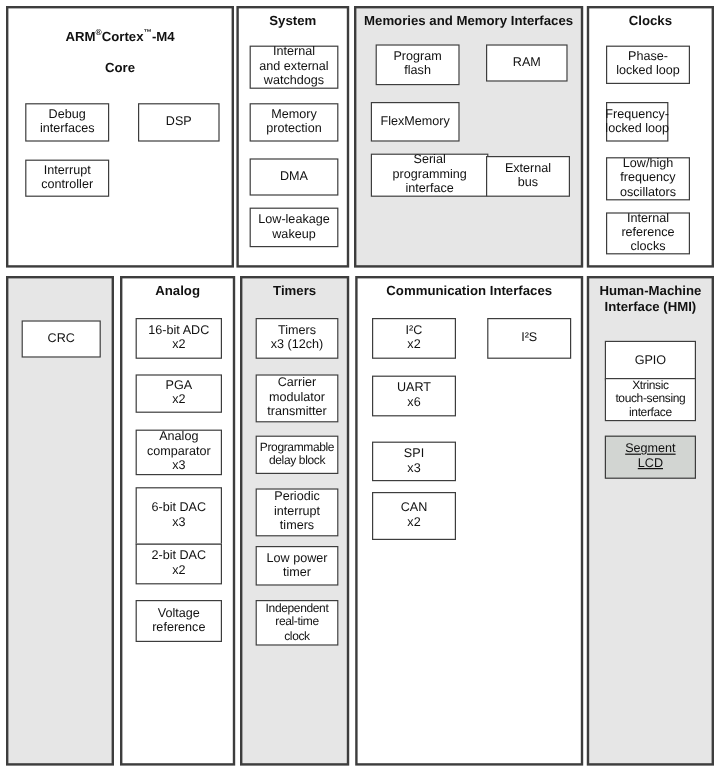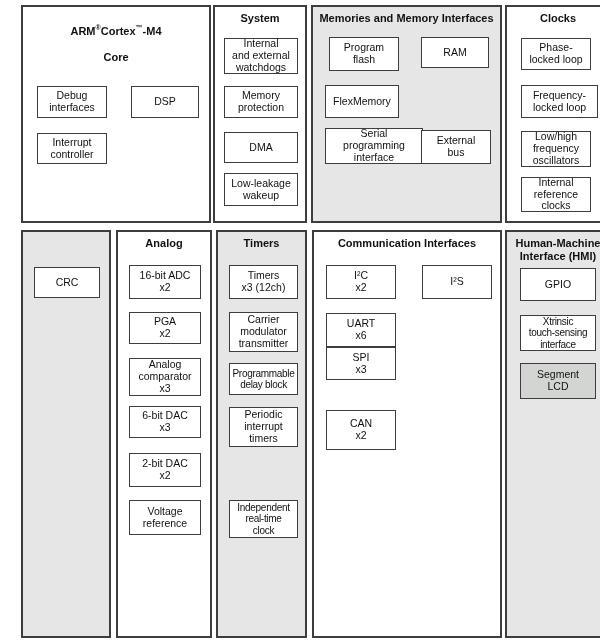--- a/index.html
+++ b/index.html
@@ -3,36 +3,36 @@
 <meta charset="utf-8">
 <style>
   html,body { margin:0; padding:0; background:#ffffff; }
   .page {
     position:relative; width:600px; height:642px; background:#ffffff;
     font-family:"Liberation Sans", sans-serif; color:var(--text);
     overflow:hidden;
   }
   .sec {
     position:absolute; box-sizing:border-box;
-    border:2px solid var(--border); background:#ffffff;margin-left:16px;
+    border:2px solid var(--border); background:#ffffff;
   }
   .sec.gray { background:var(--gray); }
   .sec-title {
     position:absolute; top:5px; left:0; right:0;
     text-align:center; font-weight:bold; font-size:11px; line-height:1.18;
     white-space:pre-line;
   }
   .blk {
     position:absolute; box-sizing:border-box;
     display:flex; align-items:center; justify-content:center;
     background:#ffffff; border:1px solid var(--border);
     font-size:10.5px; line-height:1.12; text-align:center;
     white-space:pre-line; padding:1px;
   }
-  .blk.shade { background:var(--shade); }
+  .blk.shade { background:var(--shade);text-decoration:underline; }
   .blk.tight { font-size:10px; letter-spacing:-0.3px; }
   .sup { font-size:7px; vertical-align:super; line-height:0; }
 </style>
 </head>
 <body>
 
 <div class="page">
 
   <div class="sec" style="left:5px;top:5px;width:190px;height:218px">
     <div class="sec-title">
@@ -68,21 +68,21 @@
 programming
 interface</div>
     <div class="blk" style="left:108px;top:123px;width:70px;height:34px">External
 bus</div>
   </div>
 
   <div class="sec" style="left:489px;top:5px;width:106px;height:218px">
     <div class="sec-title">Clocks</div>
     <div class="blk" style="left:14px;top:31px;width:70px;height:32px">Phase-
 locked loop</div>
-    <div class="blk" style="left:14px;top:78px;width:77px;height:33px">Frequency-
+    <div class="blk" style="left:14px;top:78px;width:52px;height:33px">Frequency-
 locked loop</div>
     <div class="blk" style="left:14px;top:124px;width:70px;height:36px">Low/high
 frequency
 oscillators</div>
     <div class="blk" style="left:14px;top:170px;width:70px;height:35px">Internal
 reference
 clocks</div>
   </div>
 
   <div class="sec gray" style="left:5px;top:230px;width:90px;height:408px">
@@ -91,62 +91,64 @@
 
   <div class="sec" style="left:100px;top:230px;width:96px;height:408px">
     <div class="sec-title">Analog</div>
     <div class="blk" style="left:11px;top:33px;width:72px;height:34px">16-bit ADC
 x2</div>
     <div class="blk" style="left:11px;top:80px;width:72px;height:32px">PGA
 x2</div>
     <div class="blk" style="left:11px;top:126px;width:72px;height:38px">Analog
 comparator
 x3</div>
-    <div class="blk" style="left:11px;top:174px;width:72px;height:32px">6-bit DAC
+    <div class="blk" style="left:11px;top:174px;width:72px;height:48px">6-bit DAC
 x3</div>
     <div class="blk" style="left:11px;top:221px;width:72px;height:34px">2-bit DAC
 x2</div>
     <div class="blk" style="left:11px;top:268px;width:72px;height:35px">Voltage
 reference</div>
   </div>
 
   <div class="sec gray" style="left:200px;top:230px;width:91px;height:408px">
     <div class="sec-title">Timers</div>
     <div class="blk" style="left:11px;top:33px;width:69px;height:34px">Timers
 x3 (12ch)</div>
     <div class="blk" style="left:11px;top:80px;width:69px;height:40px">Carrier
 modulator
 transmitter</div>
     <div class="blk tight" style="left:11px;top:131px;width:69px;height:32px">Programmable
 delay block</div>
     <div class="blk" style="left:11px;top:175px;width:69px;height:40px">Periodic
 interrupt
 timers</div>
+    <div class="blk" style="left:11px;top:223px;width:69px;height:33px">Low power
+timer</div>
     <div class="blk tight" style="left:11px;top:268px;width:69px;height:38px">Independent
 real-time
 clock</div>
   </div>
 
   <div class="sec" style="left:296px;top:230px;width:190px;height:408px">
     <div class="sec-title">Communication Interfaces</div>
     <div class="blk" style="left:12px;top:33px;width:70px;height:34px">I²C
 x2</div>
     <div class="blk" style="left:12px;top:81px;width:70px;height:34px">UART
 x6</div>
-    <div class="blk" style="left:12px;top:115px;width:70px;height:33px">SPI
+    <div class="blk" style="left:12px;top:136px;width:70px;height:33px">SPI
 x3</div>
     <div class="blk" style="left:12px;top:178px;width:70px;height:40px">CAN
 x2</div>
     <div class="blk" style="left:108px;top:33px;width:70px;height:34px">I²S</div>
   </div>
 
   <div class="sec gray" style="left:489px;top:230px;width:106px;height:408px">
     <div class="sec-title">Human-Machine
 Interface (HMI)</div>
-    <div class="blk" style="left:13px;top:36px;width:76px;height:33px">GPIO</div>
+    <div class="blk" style="left:13px;top:52px;width:76px;height:33px">GPIO</div>
     <div class="blk tight" style="left:13px;top:83px;width:76px;height:36px">Xtrinsic
 touch-sensing
 interface</div>
     <div class="blk shade" style="left:13px;top:131px;width:76px;height:36px">Segment
 LCD</div>
   </div>
 
 </div>
 
 </body></html>

